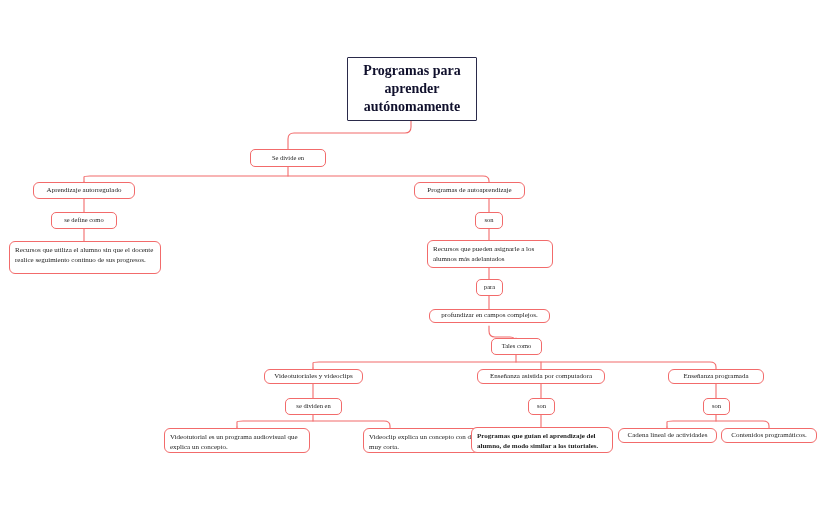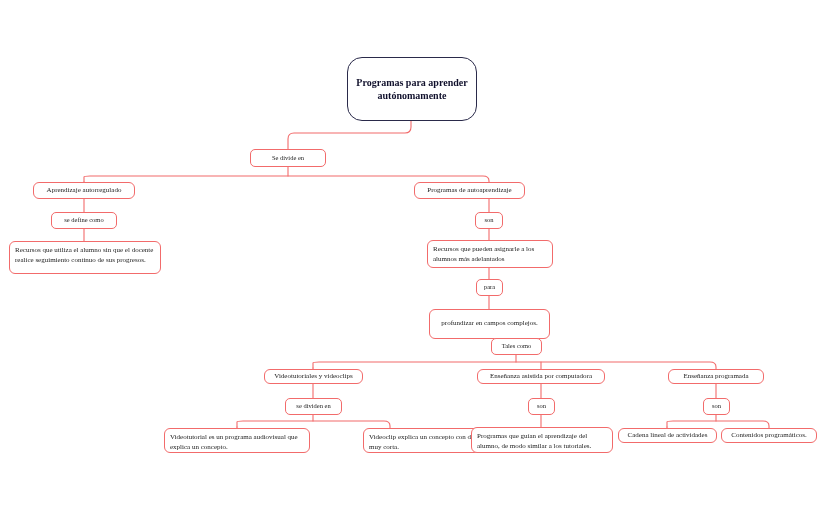--- a/index.html
+++ b/index.html
@@ -36,24 +36,24 @@
     padding:3px 5px;
     line-height:1.45;
   }
   .node.linker{
     font-size:6.5px;
     border-radius:5px;
   }
   
   .node.root{
     border:1.5px solid #2a2a4a;
-    border-radius:15px;
+    border-radius:1px;
     color:#10102c;
     font-weight:bold;
-    font-size:10px;
+    font-size:14px;
     line-height:1.3;
     white-space:normal;
     padding:4px 6px;
   }
 </style>
 </head>
 <body>
 
 <div id="canvas">
 
@@ -114,37 +114,37 @@
   <div class="node wrap" style="left:9px;top:241px;width:152px;height:33px;">Recursos que utiliza el alumno sin que el docente realice seguimiento continuo de sus progresos.</div>
 
   <div class="node" style="left:414px;top:182px;width:111px;height:17px;">Programas de autoaprendizaje</div>
 
   <div class="node linker" style="left:475px;top:212px;width:28px;height:17px;">son</div>
 
   <div class="node wrap" style="left:427px;top:240px;width:126px;height:28px;">Recursos que pueden asignarle a los alumnos más adelantados</div>
 
   <div class="node linker" style="left:476px;top:279px;width:27px;height:17px;">para</div>
 
-  <div class="node" style="left:429px;top:309px;width:121px;height:30px;">profundizar en campos complejos.</div>
+  <div class="node" style="left:429px;top:309px;width:121px;height:14px;">profundizar en campos complejos.</div>
 
   <div class="node linker" style="left:491px;top:338px;width:51px;height:17px;">Tales como</div>
 
   <div class="node" style="left:264px;top:369px;width:99px;height:15px;">Videotutoriales y videoclips</div>
 
   <div class="node linker" style="left:285px;top:398px;width:57px;height:17px;">se dividen en</div>
 
   <div class="node wrap" style="left:164px;top:428px;width:146px;height:25px;">Videotutorial es un programa audiovisual que explica un concepto.</div>
 
   <div class="node wrap" style="left:316px;top:428px;width:148px;height:25px;margin-left:47px;">Videoclip explica un concepto con duración muy corta.</div>
 
   <div class="node" style="left:477px;top:369px;width:128px;height:15px;">Enseñanza asistida por computadora</div>
 
   <div class="node linker" style="left:528px;top:398px;width:27px;height:17px;">son</div>
 
-  <div class="node wrap" style="left:471px;top:427px;width:142px;height:26px;">Programas que guían el aprendizaje del alumno, de modo similar a los tutoriales.</div>
+  <div class="node wrap" style="left:471px;top:427px;width:142px;height:26px;font-weight:bold;">Programas que guían el aprendizaje del alumno, de modo similar a los tutoriales.</div>
 
   <div class="node" style="left:668px;top:369px;width:96px;height:15px;">Enseñanza programada</div>
 
   <div class="node linker" style="left:703px;top:398px;width:27px;height:17px;">son</div>
 
   <div class="node" style="left:618px;top:428px;width:99px;height:15px;">Cadena lineal de actividades</div>
 
   <div class="node" style="left:721px;top:428px;width:96px;height:15px;">Contenidos programáticos.</div>
 
 </div>

